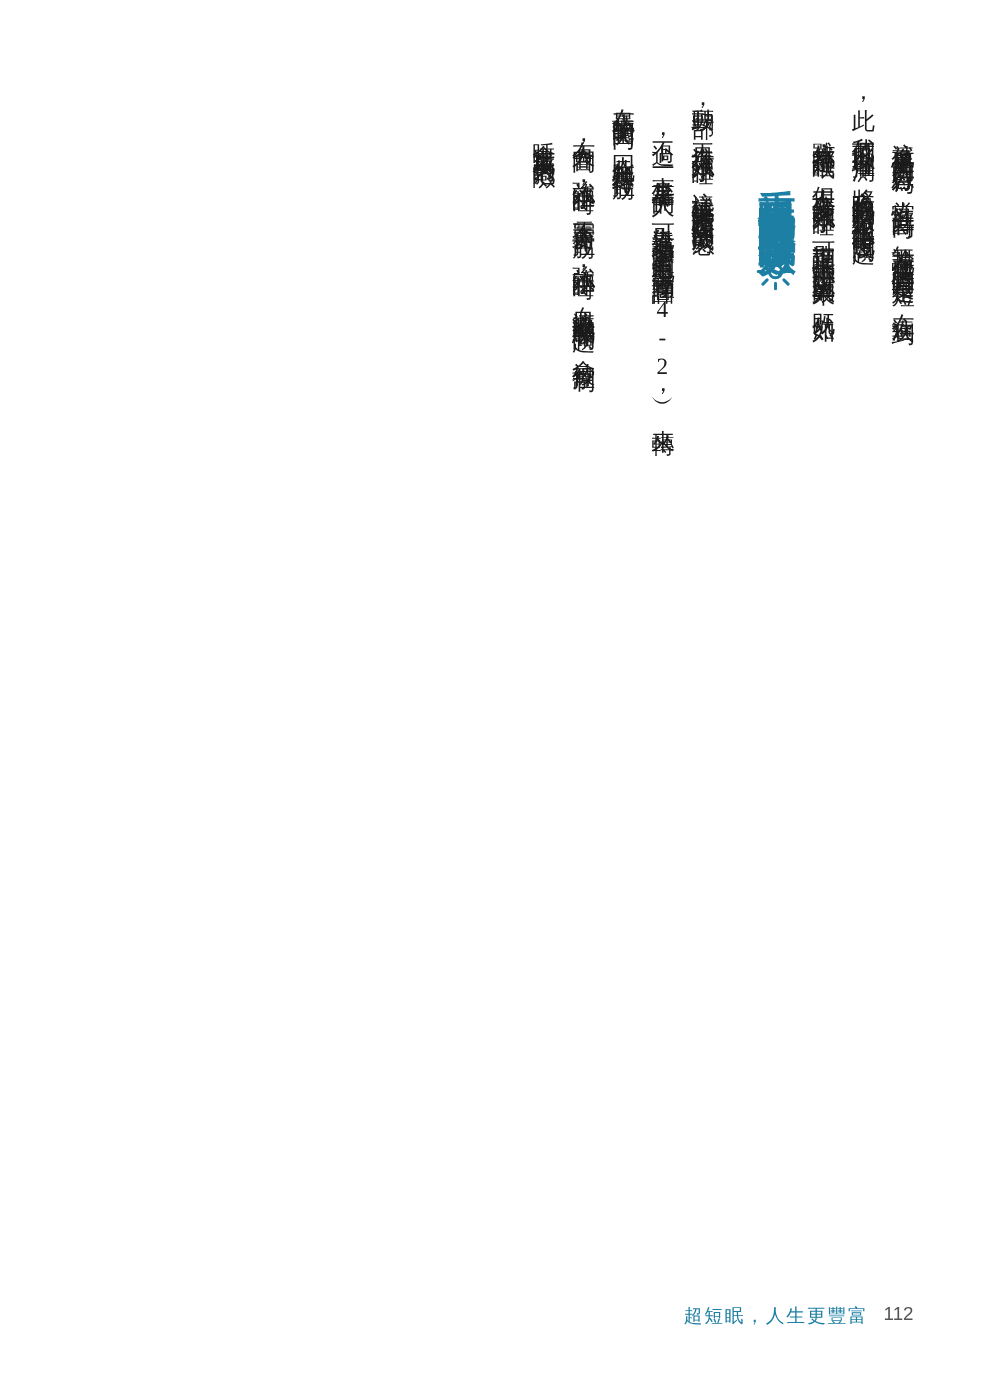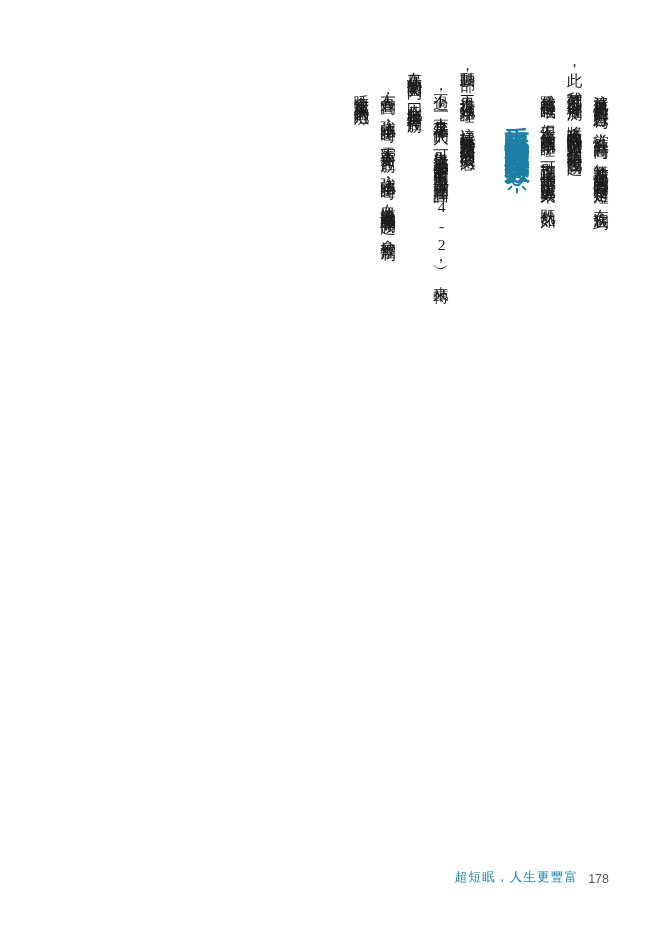--- a/index.html
+++ b/index.html
@@ -82,21 +82,21 @@
     flex: 0 0 auto;
   }
   .heading-mark svg { display: block; }
 
   
   .footer {
     position: absolute;
     bottom: 46px;
     right: 54px;
     display: flex;
-    align-items: flex-end;
+    align-items: flex-start;
     gap: 10px;
   }
   .footer-title {
     font-size: 12.5px;
     color: #1d7fa3;
     letter-spacing: 1.2px;
     font-family: "Liberation Serif", "DejaVu Serif", serif;
   }
   .footer-page {
     font-size: 12.5px;
@@ -143,16 +143,16 @@
     <div class="col body indent">雖然都是睡眠，但十五分鐘的強效小睡，可達到正眠一個半小時以上的效果。既然如</div>
 
     <div class="col body">此，我們可以合理推測，將夜晚的睡眠時數縮短一個半小時也沒問題。</div>
 
     <div class="col body indent">這就像是男性的自慰行為，當性欲升高時，無論花在自慰上的時間是長是短，在這次到</div>
 
   </div>
 
   <div class="footer">
     <span class="footer-title">超短眠，人生更豐富</span>
-    <span class="footer-page">178</span>
+    <span class="footer-page">112</span>
   </div>
 
 </div>
 
 </body></html>

